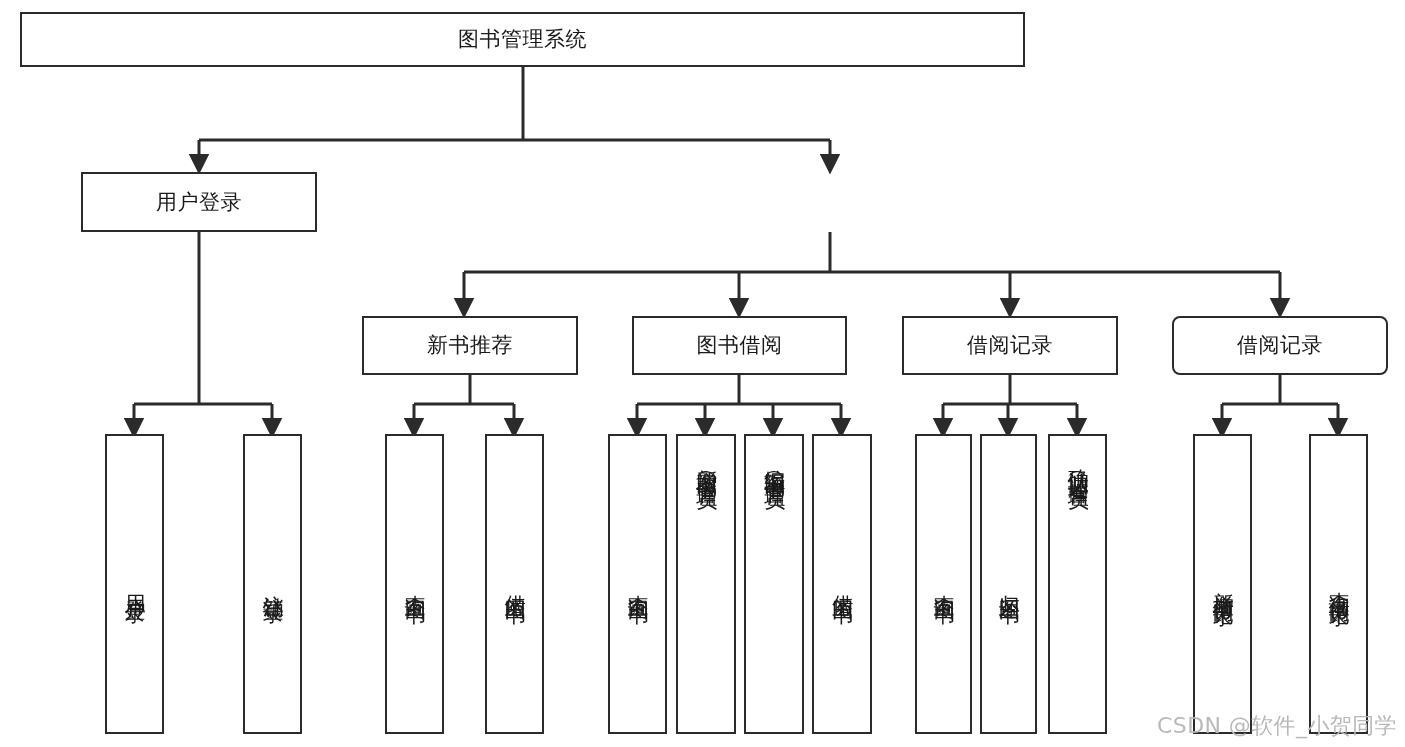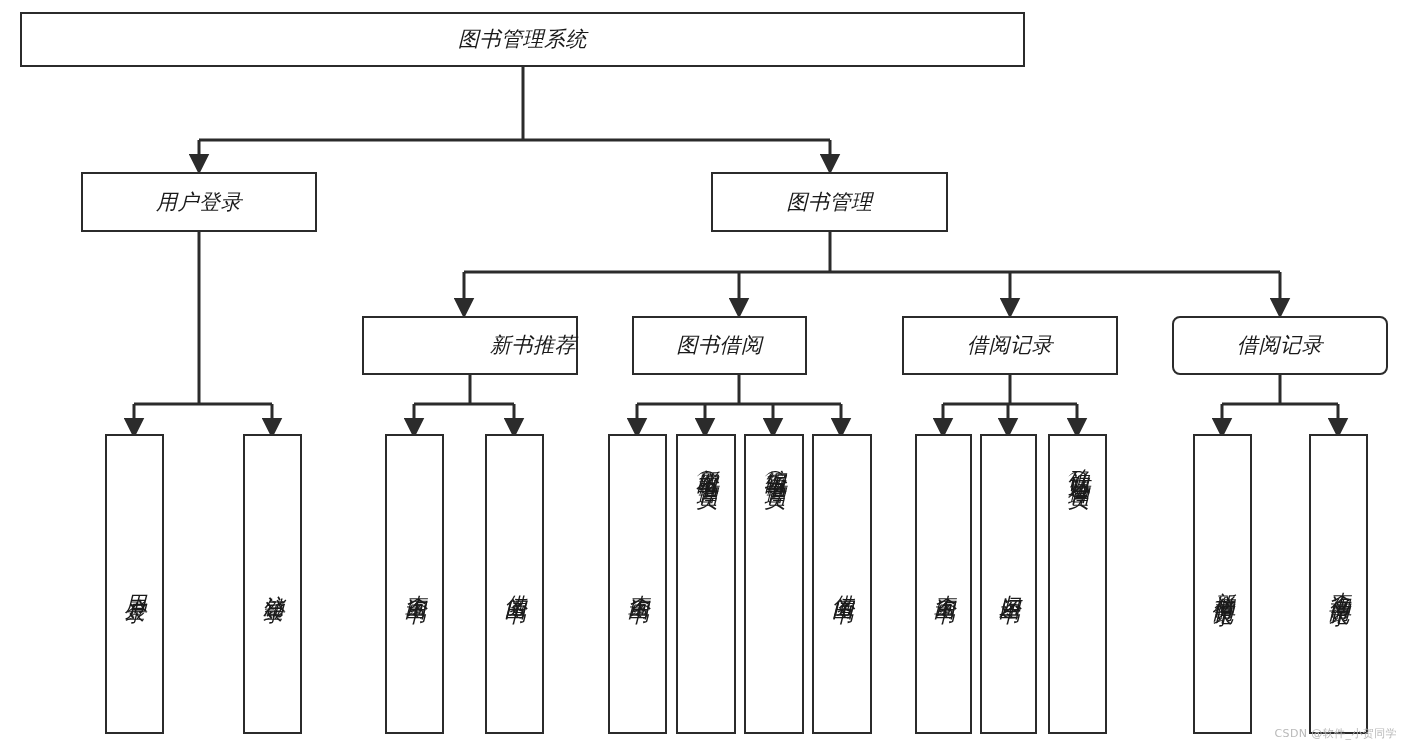--- a/index.html
+++ b/index.html
@@ -27,21 +27,20 @@
   }
   .node {
     position: absolute;
     box-sizing: border-box;
     background: #ffffff;
     border: 2px solid #2b2b2b;
     display: flex;
     align-items: center;
     justify-content: center;
     z-index: 2;
-    font-style: italic;
   }
   .node-label {
     font-size: 21px;
     color: #1a1a1a;
     line-height: 1.18;
     letter-spacing: 0.5px;
     white-space: nowrap;
   }
   .node.leaf {
     align-items: flex-start;
@@ -57,21 +56,21 @@
     white-space: nowrap;
   }
   .node.leaf.center-text {
     align-items: center;
     padding-top: 0;
   }
   .watermark {
     position: absolute;
     right: 8px;
     bottom: 6px;
-    font-size: 11px;
+    font-size: 22px;
     color: #b9b9b9;
     letter-spacing: 0.4px;
     z-index: 5;
     white-space: nowrap;
   }
 </style>
 </head>
 <body>
 
 <div id="canvas">
@@ -126,28 +125,25 @@
     </g>
   </svg>
 
   <div class="node" style="left:20px; top:12px; width:1005px; height:55px;">
     <span class="node-label">图书管理系统</span>
   </div>
 
   <div class="node" style="left:81px; top:172px; width:236px; height:60px;">
     <span class="node-label">用户登录</span>
   </div>
-  <div class="node" style="left:711px; top:172px; width:237px; height:60px;">
-    <span class="node-label">图书管理</span>
-  </div>
 
-  <div class="node" style="left:362px; top:316px; width:216px; height:59px;justify-content:flex-end;">
+  <div class="node" style="left:362px; top:316px; width:216px; height:59px;">
     <span class="node-label">新书推荐</span>
   </div>
-  <div class="node" style="left:632px; top:316px; width:175px; height:59px;">
+  <div class="node" style="left:632px; top:316px; width:215px; height:59px;">
     <span class="node-label">图书借阅</span>
   </div>
   <div class="node" style="left:902px; top:316px; width:216px; height:59px;">
     <span class="node-label">借阅记录</span>
   </div>
   <div class="node" style="left:1172px; top:316px; width:216px; height:59px;border-radius:8px;">
     <span class="node-label">借阅记录</span>
   </div>
 
   <div class="node leaf center-text" style="left:105px; top:434px; width:59px; height:300px;">

